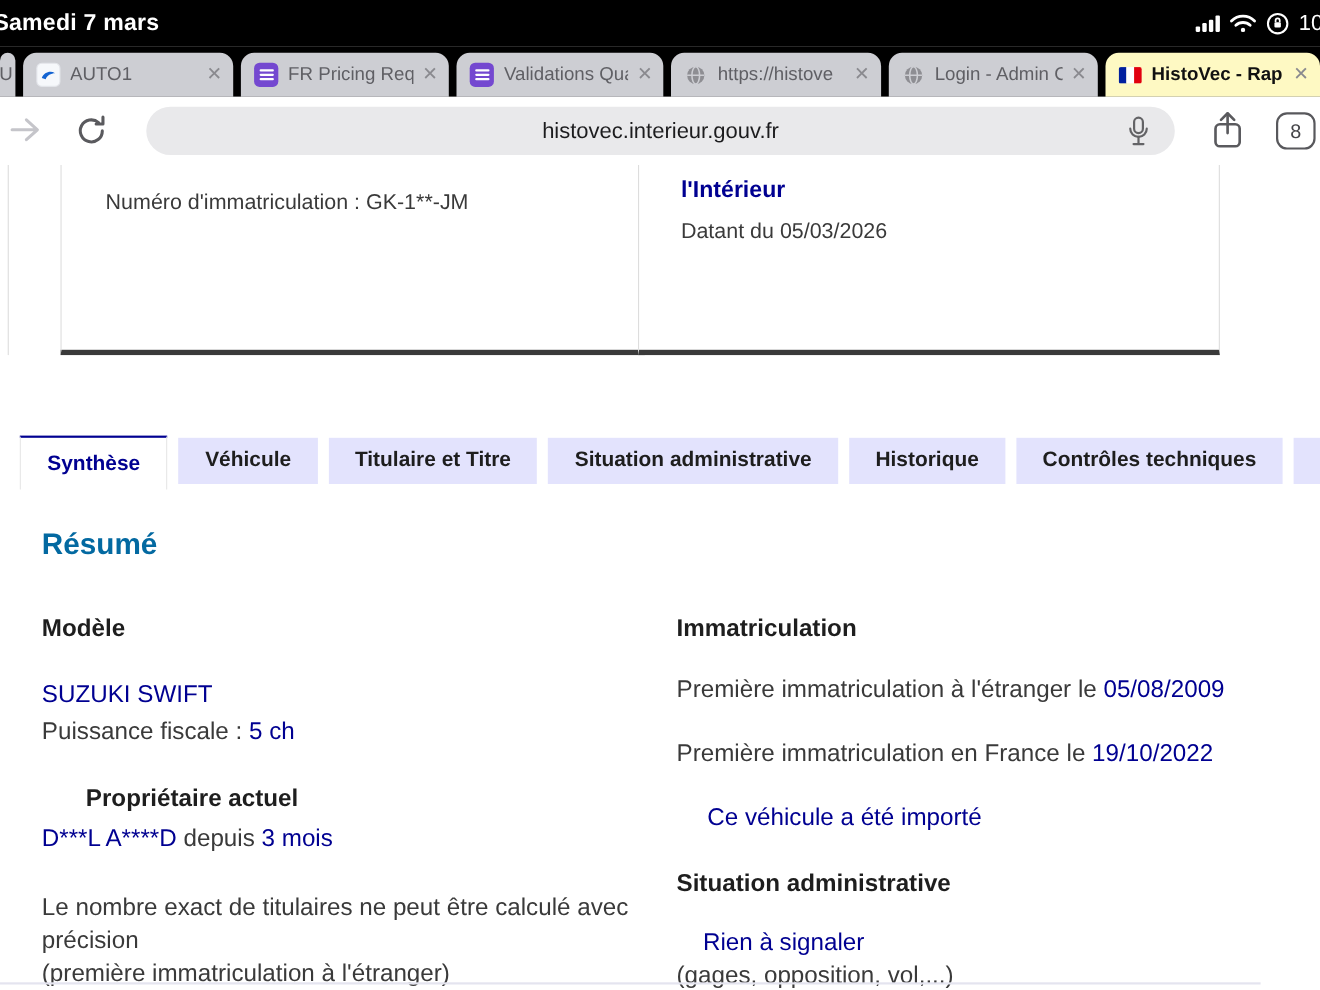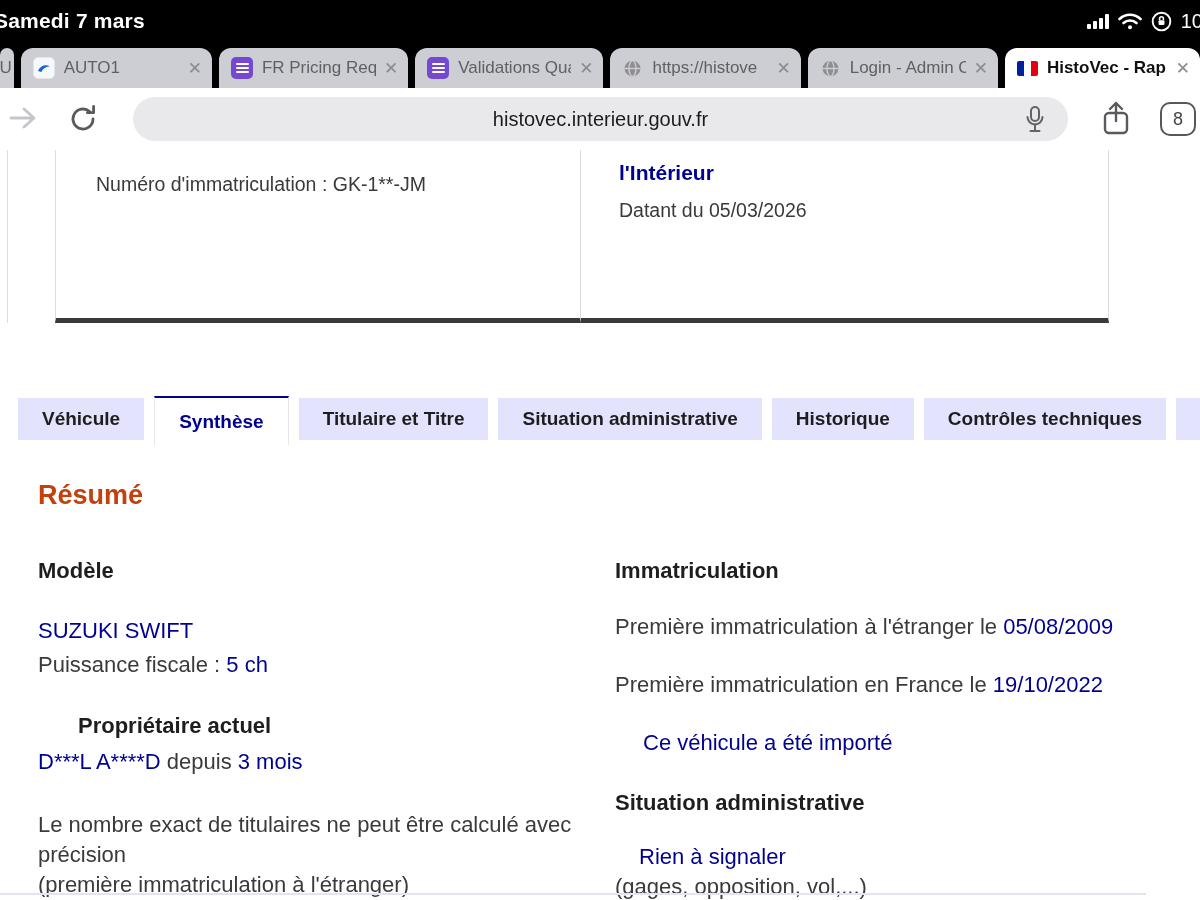--- a/index.html
+++ b/index.html
@@ -19,21 +19,21 @@
   
   .tab-strip { position:absolute; top:42px; left:0; width:1200px; height:46px; background:#000;
     display:flex; align-items:flex-end; }
   .btab { height:40px; display:flex; align-items:center; background:#cdced3;
     border-radius:12px 12px 0 0; padding:0 10px 0 12px; margin-right:7px; min-width:0; }
   .btab-sliver { width:14px; margin-right:7px; padding:0 2px 0 0; justify-content:flex-end; overflow:hidden; }
   .btab-sliver span { color:#5f5f64; font-size:17px; }
   .btab .ticon { flex:0 0 auto; margin-right:9px; display:flex; align-items:center; }
   .btab .ttitle { flex:1 1 auto; color:#5f5f64; font-size:17px; white-space:nowrap; overflow:hidden; min-width:0; }
   .btab .tclose { flex:0 0 auto; color:#8a8a8f; font-size:17px; margin-left:8px; cursor:default; }
-  .btab.active { background:#ffffff; }
+  .btab.active { background:#fef9c3; }
   .btab.active .ttitle { color:#111; font-weight:600; }
   .icon-box { width:22px; height:22px; border-radius:5px; position:relative; }
   .auto1-box { background:#f6f8fb; border:1px solid #e3e5ea; }
   .purple-box { background:#7448d0; }
   .purple-box i { position:absolute; left:5px; right:4px; height:2px; background:#fff; border-radius:1px; }
   .purple-box i:nth-child(1){ top:6px; } .purple-box i:nth-child(2){ top:10px; } .purple-box i:nth-child(3){ top:14px; }
   .flag-box { width:21px; height:15px; display:flex; border-radius:2px; overflow:hidden; }
   .flag-box i { flex:1; } .flag-b{ background:#01209f; } .flag-w{ background:#fff; } .flag-r{ background:#e1000f; }
 
   
@@ -61,21 +61,21 @@
   .card2 { left:580px; width:529px; padding:68px 20px 0 38px; }
   .card-text { font-size:19.5px; color:#3a3a3a; }
   .card-title { font-size:21px; font-weight:700; color:#000091; margin-bottom:14px; }
 
   .dsfr-tabs { position:absolute; top:246px; left:18px; width:1190px; display:flex; align-items:flex-start; gap:10px; }
   .dtab { height:42px; margin-top:2px; background:#e3e3fd; color:#1e1e1e; font-weight:700; font-size:19px;
     display:flex; align-items:center; padding:0 24px; white-space:nowrap; }
   .dtab.selected { height:49px; margin-top:0; background:#fff; color:#000091;
     border-top:2px solid #000091; border-left:1px solid #e7e7e7; border-right:1px solid #e7e7e7; }
 
-  .page-h2 { position:absolute; left:38px; top:330px; font-size:27px; font-weight:700; color:#c2410c; }
+  .page-h2 { position:absolute; left:38px; top:330px; font-size:27px; font-weight:700; color:#0369a1; }
 
   .col { position:absolute; top:408px; }
   .col-left { left:38px; width:556px; }
   .col-right { left:615px; width:552px; }
   .h3 { font-size:22px; font-weight:700; color:#1e1e1e; line-height:26px; }
   .body-t { font-size:22px; color:#3a3a3a; line-height:30px; }
   .blue { color:#000091; }
   .model-name { margin-top:32px; }
   .fiscal-line { margin-top:4px; }
   .owner-h { margin-top:33px;margin-left:40px; }
@@ -238,22 +238,22 @@
       <div class="card card1">
         <div class="card-text">Numéro d'immatriculation : GK-1**-JM</div>
       </div>
       <div class="card card2">
         <div class="card-title">l'Intérieur</div>
         <div class="card-text">Datant du 05/03/2026</div>
       </div>
     </div>
 
     <div class="dsfr-tabs">
+      <div class="dtab selected">Synthèse</div>
       <div class="dtab">Véhicule</div>
-      <div class="dtab selected">Synthèse</div>
       <div class="dtab">Titulaire et Titre</div>
       <div class="dtab">Situation administrative</div>
       <div class="dtab">Historique</div>
       <div class="dtab">Contrôles techniques</div>
       <div class="dtab">Kil</div>
     </div>
 
     <div class="page-h2">Résumé</div>
 
     <div class="col col-left">

